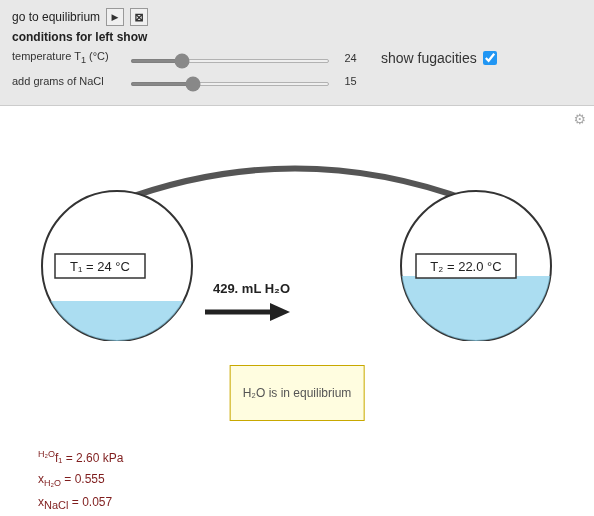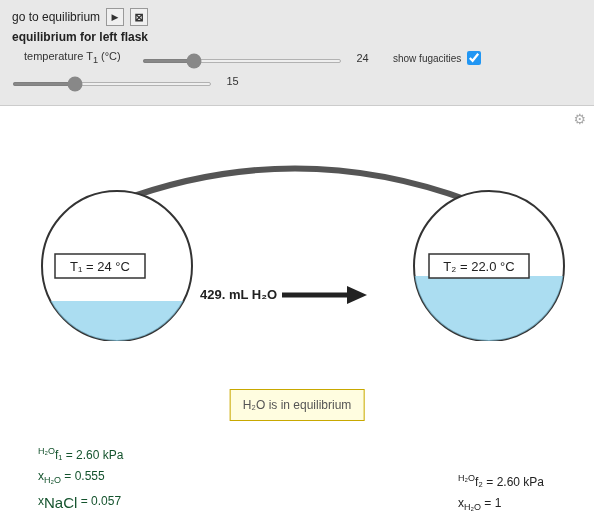--- a/index.html
+++ b/index.html
@@ -68,21 +68,20 @@
       display: flex;
       align-items: center;
       gap: 8px;
       margin-bottom: 5px;
     }
 
     .slider-label {
       font-size: 11px;
       color: #333;
       min-width: 110px;
-      margin-left: 12px;
     }
 
     .slider-container {
       flex: 1;
       max-width: 200px;
     }
 
     input[type=range] {
       width: 100%;
       height: 4px;
@@ -98,21 +97,21 @@
     }
 
     .show-fug-row {
       display: flex;
       align-items: center;
       gap: 6px;
       margin-left: 10px;
     }
 
     .show-fug-label {
-      font-size: 10px;
+      font-size: 14px;
       color: #333;
     }
 
     .fug-checkbox {
       width: 14px;
       height: 14px;
       cursor: pointer;
       accent-color: #2196F3;
     }
 
@@ -136,62 +135,62 @@
     
     .flask-left {
       position: absolute;
       left: 35px;
       top: 60px;
       text-decoration: underline;
     }
 
     .flask-right {
       position: absolute;
-      right: 22px;
+      right: 35px;
       top: 60px;
       text-decoration: underline;
     }
 
     
     .transfer-arrow {
       position: absolute;
       top: 175px;
       left: 200px;
       display: flex;
-      flex-direction: row;
-      align-items: center;
+      flex-direction: column;
+      align-items: flex-end;
     }
 
     .transfer-label {
       font-size: 13px;
       font-weight: bold;
       color: #222;
       margin-bottom: 2px;
     }
 
     
     .equilibrium-box {
       position: absolute;
       bottom: 115px;
       left: 50%;
       transform: translateX(-50%);
       border: 1px solid #c8a800;
       background: #fffde0;
-      padding: 8px 12px;
+      padding: 20px 12px;
       font-size: 12px;
       color: #555;
     }
 
     
     .stats-left {
       position: absolute;
       left: 38px;
       bottom: 20px;
       font-size: 12px;
-      color: #14532d;
+      color: #7f1d1d;
       line-height: 1.8;
     }
 
     
     .stats-right {
       position: absolute;
       right: 50px;
       bottom: 20px;
       font-size: 12px;
       color: #222;
@@ -213,33 +212,34 @@
 <body>
 
 <div class="top-panel">
   <div class="go-equilibrium-row">
     <span class="go-eq-label">go to equilibrium</span>
     <button class="play-btn">▶</button>
     <button class="reset-btn">
       <span style="font-size:11px;font-weight:bold;">⊠</span>
     </button>
   </div>
-  <div class="conditions-label">equilibrium for left flask</div>
+  <div class="conditions-label">conditions for left show</div>
   <div class="slider-row">
     <span class="slider-label">temperature T<sub>1</sub> (°C)</span>
     <div class="slider-container">
       <input type="range" min="0" max="100" value="24" style="">
     </div>
     <span class="slider-value">24</span>
     <div class="show-fug-row">
       <span class="show-fug-label">show fugacities</span>
       <input type="checkbox" class="fug-checkbox" checked="" style="">
     </div>
   </div>
   <div class="slider-row">
+    <span class="slider-label">add grams of NaCl</span>
     <div class="slider-container">
       <input type="range" min="0" max="50" value="15" style="">
     </div>
     <span class="slider-value">15</span>
   </div>
 </div>
 
 <div class="main-area">
 
   <span class="settings-icon">⚙</span>
@@ -293,26 +293,18 @@
   </div>
 
   <div class="stats-left">
     <div>
       <sup style="font-size:9px;vertical-align:super;">H₂O</sup><span>f₁</span><span> = 2.60 kPa</span>
     </div>
     <div>
       x<sub style="font-size:9px;">H₂O</sub><span> = 0.555</span>
     </div>
     <div>
-      x<sub style="font-size:15px;">NaCl</sub><span> = 0.057</span>
-    </div>
-  </div>
-
-  <div class="stats-right">
-    <div>
-      <sup style="font-size:9px;vertical-align:super;">H₂O</sup><span>f₂</span><span> = 2.60 kPa</span>
-    </div>
-    <div>
-      x<sub style="font-size:9px;">H₂O</sub><span> = 1</span>
-    </div>
-  </div>
+      x<sub style="font-size:11px;">NaCl</sub><span> = 0.057</span>
+    </div>
+  </div>
+
 
 </div>
 
 </body></html>

